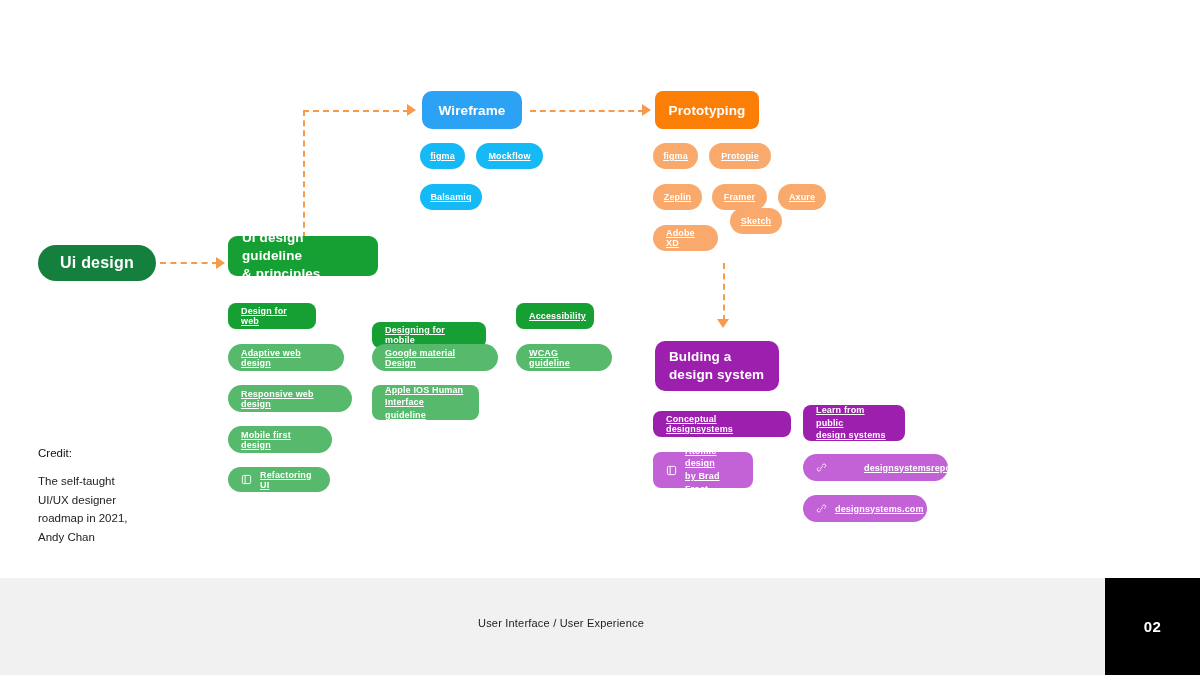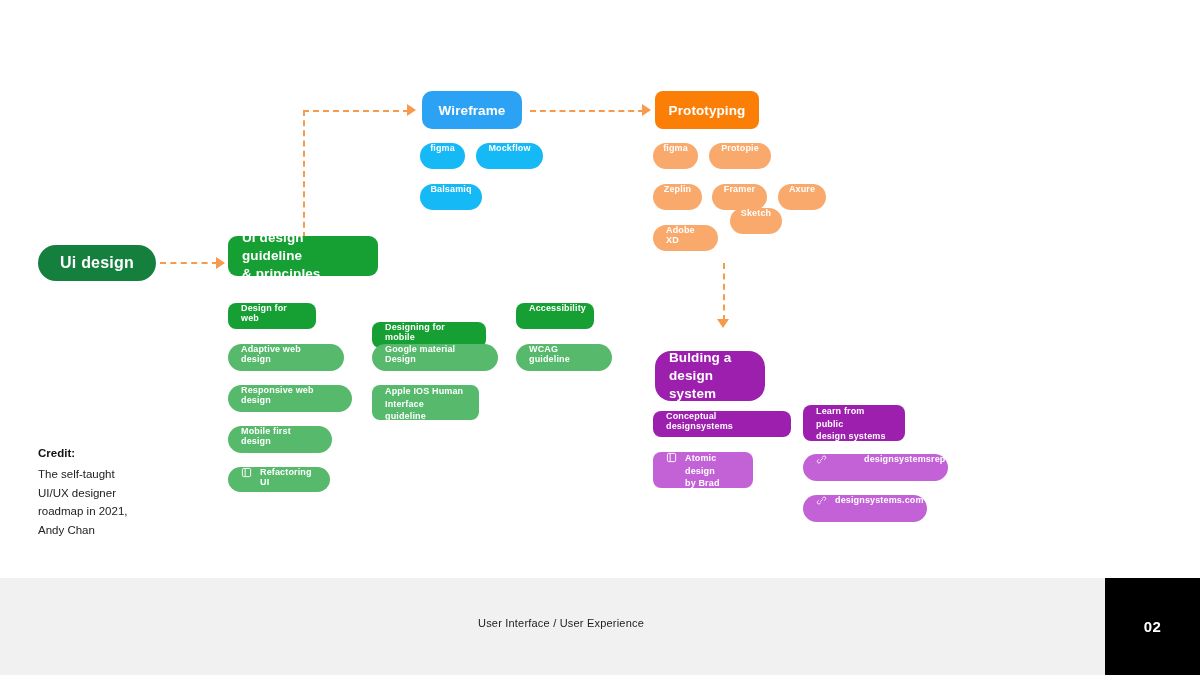--- a/index.html
+++ b/index.html
@@ -29,25 +29,26 @@
     font-size:16px;letter-spacing:.2px;
   }
   .hdr-green{background:#16a034;}
   .hdr-blue{background:#2ca2f5;justify-content:center;border-radius:10px;}
   .hdr-orange{background:#fb7e07;border-radius:8px;}
   .hdr-purple{background:#9c1fae;border-radius:10px;}
 
   
   .pill{
     position:absolute;box-sizing:border-box;
-    display:flex;align-items:flex-start;
+    display:flex;align-items:center;
     color:#fff;font-weight:700;font-size:9px;
     letter-spacing:.15px;
     padding:0 13px;
     border-radius:8px;
+    text-decoration:underline;
   }
   .pill.round{border-radius:20px;}
   .pill .lines{line-height:1.4;}
   .pill .lines span{display:block;}
 
   .g-dark{background:#16a034;}
   .g-light{background:#56b96c;}
   .b-light{background:#14b9f5;}
   .o-light{background:#f8a96b;}
   .p-dark{background:#9c1fae;}
@@ -78,21 +79,21 @@
   .arrow-d{
     position:absolute;width:0;height:0;
     border-top:9px solid #f79a4b;
     border-left:6px solid transparent;
     border-right:6px solid transparent;
   }
 
   
   #credit{position:absolute;left:38px;top:447px;width:160px;}
   #credit .ctitle{
-    font-size:11.5px;font-weight:700;color:#111;margin-bottom:6px;
+    font-size:11.5px;font-weight:400;color:#111;margin-bottom:13px;
   }
   #credit .cbody{
     font-size:11.5px;color:#222;line-height:1.63;
   }
   #credit .cbody span{display:block;}
 
   
   #footer{
     position:absolute;left:0;top:578px;width:1200px;height:97px;
     background:#f1f1f1;
@@ -217,21 +218,21 @@
   <div class="pill o-light round" style="left:778px;top:184px;width:48px;height:26px;justify-content:center;">
     <span>Axure</span>
   </div>
   <div class="pill o-light round" style="left:653px;top:225px;width:65px;height:26px;justify-content:center;">
     <span>Adobe XD</span>
   </div>
   <div class="pill o-light round" style="left:730px;top:208px;width:52px;height:26px;justify-content:center;">
     <span>Sketch</span>
   </div>
 
-  <div class="node hdr hdr-purple" style="left:655px;top:351px;width:110px;height:50px;border-radius:16px;">
+  <div class="node hdr hdr-purple" style="left:655px;top:341px;width:124px;height:50px;">
     <span class="lines">
       <span>Bulding a</span>
       <span>design system</span>
     </span>
   </div>
 
   <div class="pill p-dark" style="left:653px;top:411px;width:138px;height:26px;">
     <span>Conceptual designsystems</span>
   </div>
   <div class="pill p-dark" style="left:803px;top:405px;width:102px;height:36px;">

